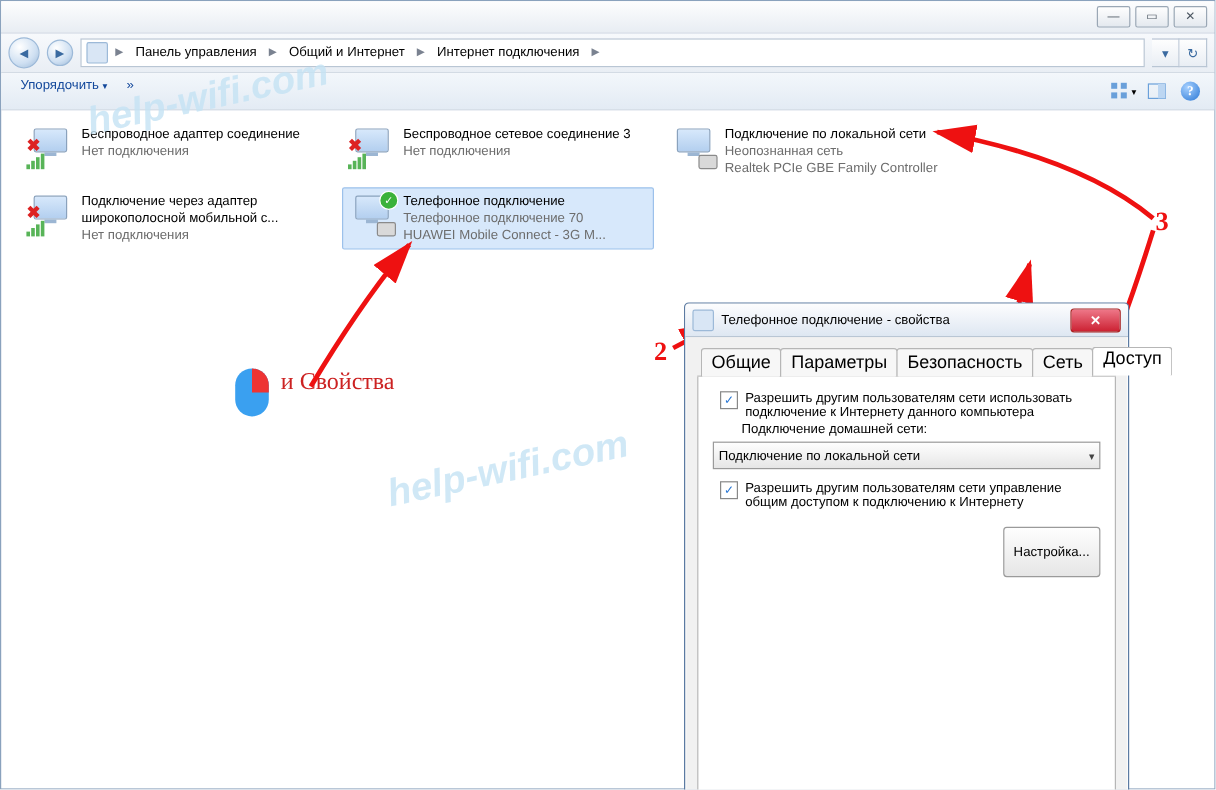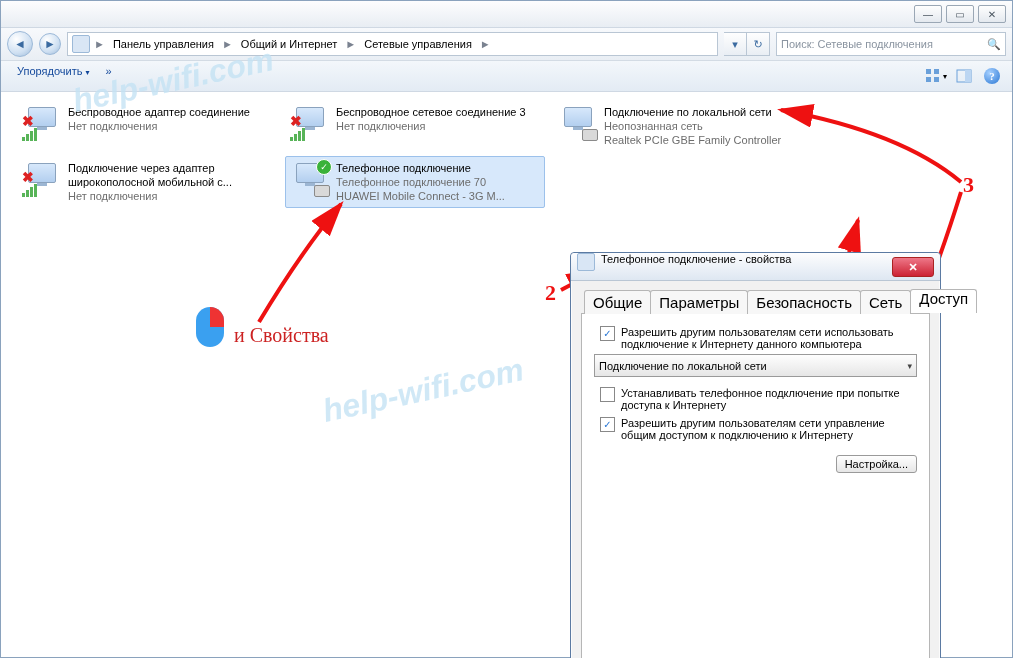--- a/index.html
+++ b/index.html
@@ -39,36 +39,36 @@
   .bars span{width:3px;background:#58b458}
   .bars span:nth-child(1){height:4px}.bars span:nth-child(2){height:7px}.bars span:nth-child(3){height:10px}.bars span:nth-child(4){height:13px}
   .redx{position:absolute;left:0;bottom:12px;color:#d22;font-weight:bold;font-size:14px}
   .plug{position:absolute;right:0;bottom:0;width:14px;height:10px;border:1px solid #8a8a8a;border-radius:2px;background:#d9d9d9}
   .greencheck{position:absolute;right:-2px;top:-2px;width:14px;height:14px;border-radius:50%;background:#3ab23a;border:1px solid #fff;color:#fff;font-size:9px;display:flex;align-items:center;justify-content:center}
   .conn-txt{line-height:14px}
   .conn-title{color:#000}
   .conn-sub{color:#6d6d6d}
   
   .dialog{position:absolute;left:569px;top:160px;width:369px;height:470px;border:1px solid #5b7aa2;border-radius:4px;background:#f1f1f1;box-shadow:0 0 0 1px rgba(255,255,255,.7) inset}
-  .dlg-title{height:27px;background:linear-gradient(#fdfdfe,#dee7f2);border-bottom:1px solid #b9c6d4;border-radius:4px 4px 0 0;display:flex;align-items:flex-start;padding:0 6px;gap:6px;position:relative}
+  .dlg-title{height:27px;background:linear-gradient(#fdfdfe,#dee7f2);border-bottom:1px solid #b9c6d4;border-radius:4px 4px 0 0;display:flex;align-items:center;padding:0 6px;gap:6px;position:relative}
   .dlg-title .dico{width:16px;height:16px;background:#d9e6f5;border:1px solid #9cb9d8;border-radius:2px}
   .dlg-close{position:absolute;right:6px;top:4px;width:40px;height:18px;border-radius:3px;background:linear-gradient(#e78,#c23);border:1px solid #a22;color:#fff;display:flex;align-items:center;justify-content:center;font-weight:bold}
   .dlg-body{padding:8px 10px 0 10px}
   .tabs{display:flex;border-bottom:1px solid #b6b6b6;padding-left:3px}
   .tab{border:1px solid #b6b6b6;border-bottom:none;background:#f7f7f7;padding:3px 8px;margin-right:-1px;border-radius:3px 3px 0 0;position:relative;top:1px;font-size:15px}
   .tab.active{background:#fff;z-index:1;top:0;padding-top:0}
   .tab-panel{border:1px solid #b6b6b6;border-top:none;background:#fff;padding:10px 12px 12px 12px;height:360px;box-sizing:border-box}
   .group-title{margin-bottom:8px}
   .chk-row{display:flex;align-items:flex-start;gap:6px;margin:2px 0 2px 6px}
   .chk{width:13px;height:13px;border:1px solid #888;background:#fff;flex-shrink:0;display:flex;align-items:center;justify-content:center;color:#2a77d4;font-size:10px}
   .indented{margin-left:24px}
   .combo{height:21px;border:1px solid #9a9a9a;background:linear-gradient(#fefefe,#e6e6e6);display:flex;align-items:center;padding:0 4px;margin:4px 0 10px 0}
   .combo .carrow{margin-left:auto;font-size:9px;color:#444}
   .alink{color:#0b57d0;text-decoration:underline}
-  .settings-btn{float:right;padding:2px 8px;border:1px solid #9a9a9a;border-radius:3px;background:linear-gradient(#fefefe,#e6e6e6)}
+  .settings-btn{float:right;padding:14px 8px;border:1px solid #9a9a9a;border-radius:3px;background:linear-gradient(#fefefe,#e6e6e6)}
   
   .anno{position:absolute;pointer-events:none}
   .anno-num{color:#e11;font-size:22px;font-weight:bold;font-family:Georgia,serif}
   .mouse-ico{width:28px;height:40px;position:relative}
   .mouse-ico::before{content:"";position:absolute;inset:0;border-radius:14px;background:#3aa0f0}
   .mouse-ico::after{content:"";position:absolute;left:14px;top:0;width:14px;height:20px;border-radius:0 14px 0 0;background:#e33}
   .anno-text{color:#c22;font-size:20px;font-family:Georgia,"Times New Roman",serif}
   svg.arrow{position:absolute;overflow:visible}
   .watermark{position:absolute;color:#c5e3f4;font-style:italic;font-size:32px;font-weight:bold;transform:rotate(-12deg);opacity:.8}
 </style>
@@ -88,30 +88,26 @@
   <div class="navbar">
     <div class="nav-back">◄</div>
     <div class="nav-fwd">►</div>
     <div class="addr">
       <span class="ico"></span>
       <span class="sep">►</span>
       <span class="crumb">Панель управления</span>
       <span class="sep">►</span>
       <span class="crumb">Общий и Интернет</span>
       <span class="sep">►</span>
-      <span class="crumb">Сетевые управления</span>
+      <span class="crumb">Интернет подключения</span>
       <span class="sep">►</span>
     </div>
     <div class="addr-btns">
       <div class="addr-btn">▾</div>
       <div class="addr-btn">↻</div>
-    </div>
-    <div class="search">
-      <span>Поиск: Сетевые подключения</span>
-      <span class="sico">🔍</span>
     </div>
   </div>
 
   <div class="toolbar">
     <div class="t-item"><span>Упорядочить</span><span class="t-caret">▾</span></div>
     <div class="t-item">»</div>
     <div class="t-right">
       <div class="t-ico">
         <svg width="16" height="16">
             <rect x="1" y="1" width="5" height="5" fill="#6aa0da"></rect>
@@ -205,21 +201,21 @@
             <div class="conn-sub">Телефонное подключение 70</div>
             <div class="conn-sub">HUAWEI Mobile Connect - 3G M...</div>
           </div>
         </div>
       </div>
 
     <div class="watermark" style="left:70px;top:-30px">help-wifi.com</div>
     <div class="watermark" style="left:320px;top:280px">help-wifi.com</div>
     <div class="watermark" style="left:710px;top:420px">help-wifi.com</div>
 
-    <div class="anno" style="left:195px;top:215px;display:flex;align-items:flex-end;gap:10px">
+    <div class="anno" style="left:195px;top:215px;display:flex;align-items:flex-start;gap:10px">
       <div class="mouse-ico"></div>
       <span class="anno-text">и Свойства</span>
     </div>
     <div class="anno anno-num" style="left:843px;top:149px">1</div>
     <div class="anno anno-num" style="left:544px;top:188px">2</div>
     <div class="anno anno-num" style="left:962px;top:80px">3</div>
     <div class="anno anno-num" style="left:832px;top:455px">4</div>
 
     <svg class="arrow" style="left:0;top:0" width="1000" height="560">
       <defs>
@@ -253,28 +249,25 @@
             <div class="tab">Параметры</div>
             <div class="tab">Безопасность</div>
             <div class="tab">Сеть</div>
             <div class="tab active">Доступ</div>
           </div>
         <div class="tab-panel">
           <div class="chk-row">
             <div class="chk">✓</div>
             <div>Разрешить другим пользователям сети использовать подключение к Интернету данного компьютера</div>
           </div>
+          <div class="indented">Подключение домашней сети:</div>
           <div class="combo indented">
             <span>Подключение по локальной сети</span>
             <span class="carrow">▾</span>
           </div>
-          <div class="chk-row">
-            <div class="chk"></div>
-            <div>Устанавливать телефонное подключение при попытке доступа к Интернету</div>
-          </div>
           <div class="chk-row" style="margin-top:6px">
             <div class="chk">✓</div>
             <div>Разрешить другим пользователям сети управление общим доступом к подключению к Интернету</div>
           </div>
           <div style="margin-top:14px">
             <span class="settings-btn">Настройка...</span>
           </div>
         </div>
       </div>
 

